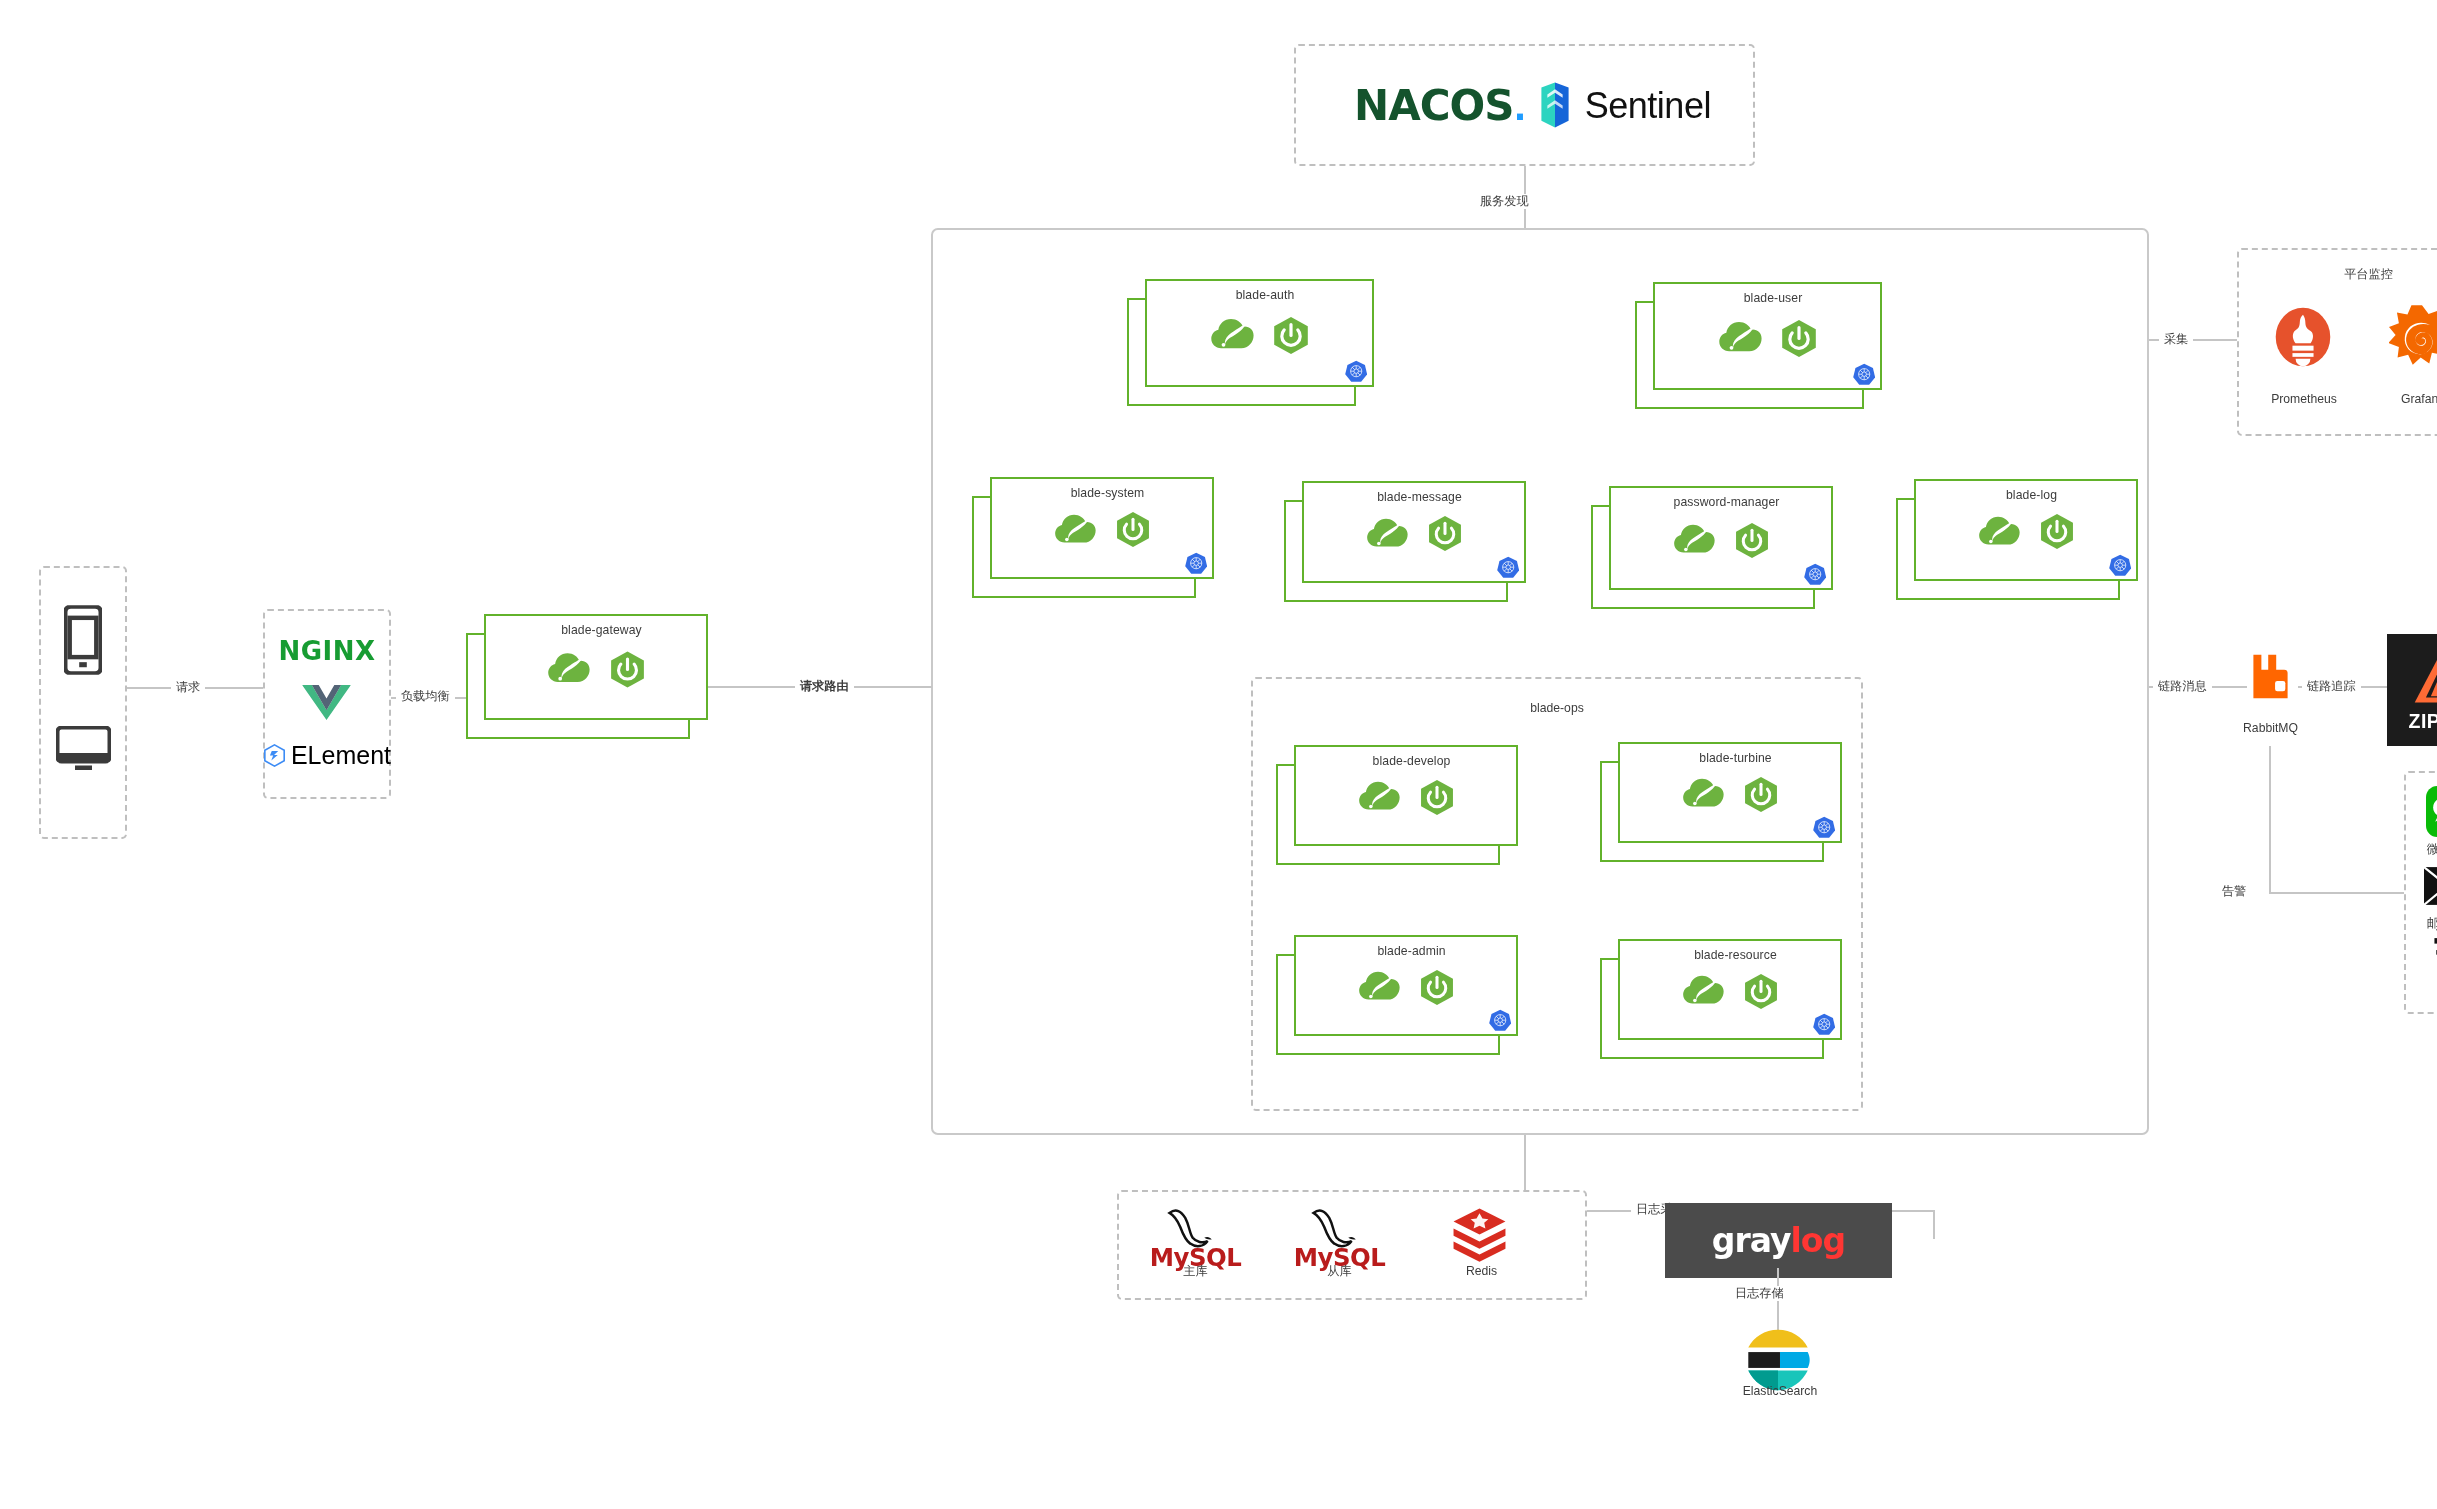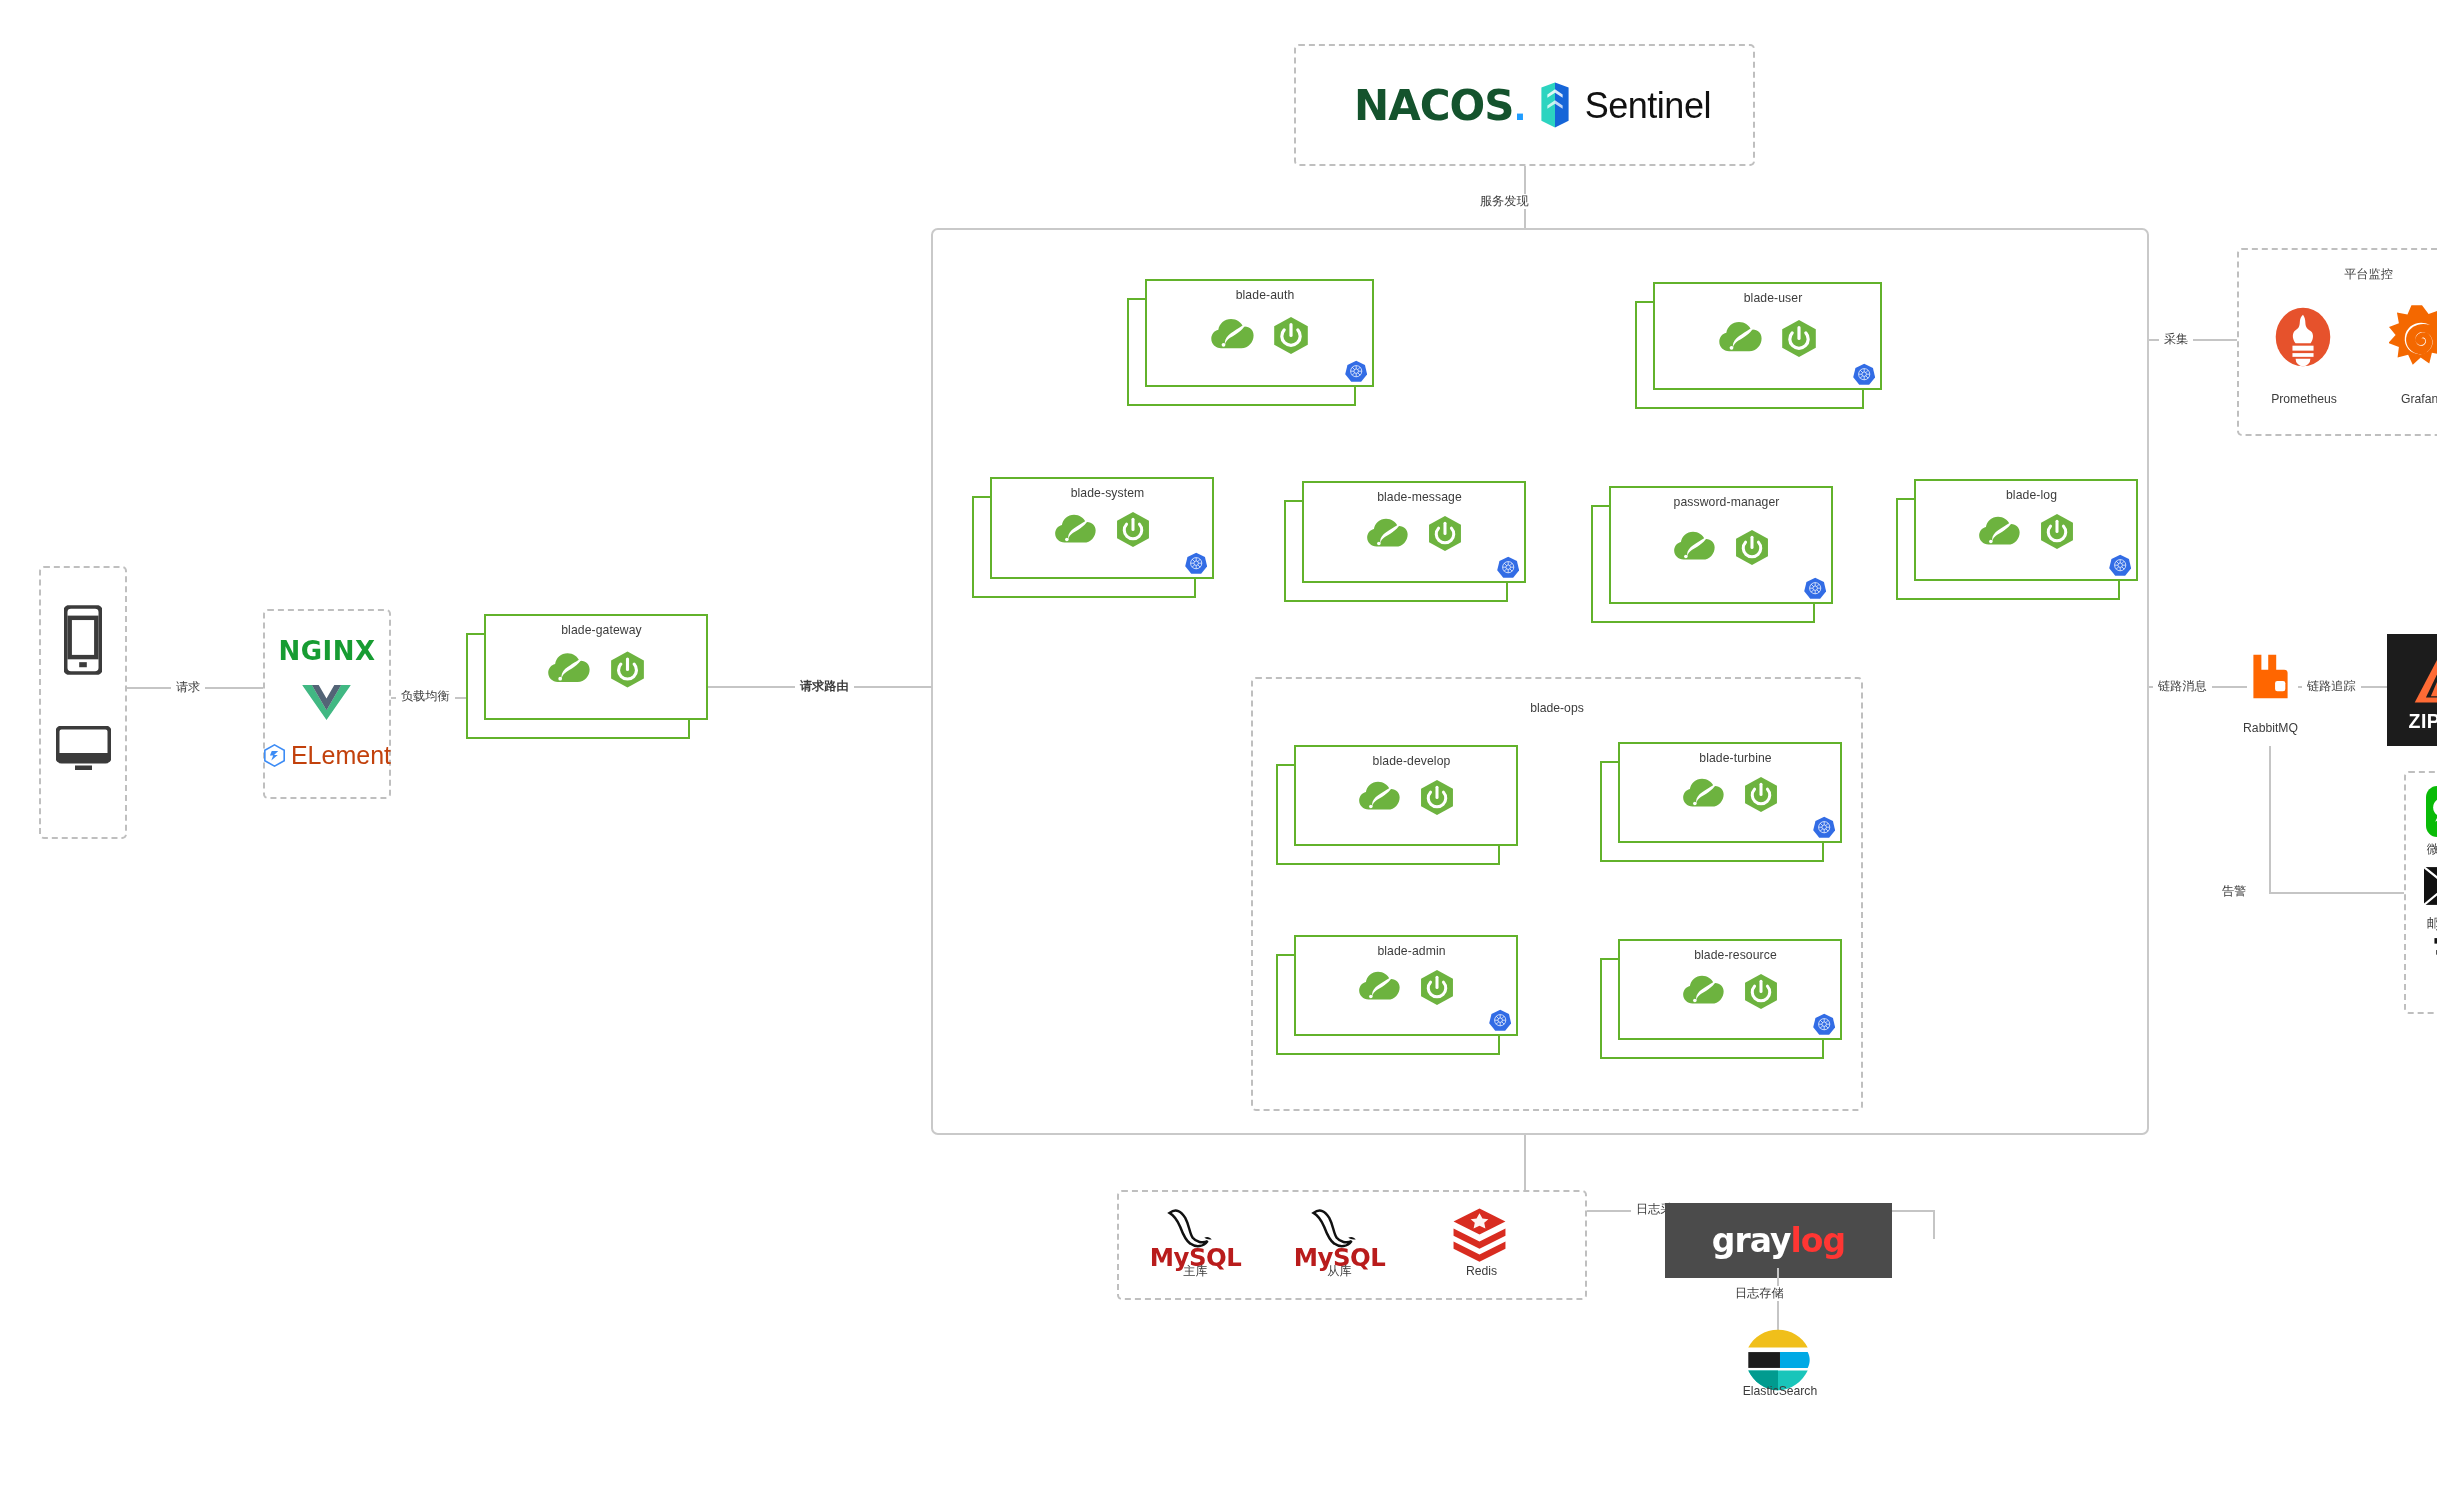--- a/index.html
+++ b/index.html
@@ -127,21 +127,21 @@
     position:absolute;background:#1c1c1c;
     display:flex;flex-direction:column;align-items:center;justify-content:center;
   }
   .zipkin-text{color:#fff;font-size:19.5px;font-weight:bold;letter-spacing:0.5px;font-family:"Liberation Sans",sans-serif;}
   .graylog-box{
     position:absolute;background:#4b4b4b;
     display:flex;align-items:center;justify-content:center;
   }
   .graylog-text{font-size:33px;font-weight:bold;letter-spacing:-1px;font-family:"DejaVu Sans",sans-serif;}
   .nginx-text{color:#179c32;font-size:26px;font-weight:bold;letter-spacing:0.5px;font-family:"DejaVu Sans",sans-serif;}
-  .element-text{color:#c2410c;font-size:25px;font-family:"Liberation Sans",sans-serif;}
+  .element-text{color:#000000;font-size:25px;font-family:"Liberation Sans",sans-serif;}
   .mysql-text{font-size:24.4px;font-weight:bold;font-family:"DejaVu Sans",sans-serif;color:#b91c1c;letter-spacing:-0.5px;}
 </style>
 </head>
 <body>
 
 <div id="canvas">
 
   <svg width="0" height="0" style="position:absolute">
     <defs>
 
@@ -367,21 +367,21 @@
         <svg width="38" height="38" viewBox="0 0 100 100">
             <use href="#i-springboot"></use>
           </svg>
       </div>
       <svg class="k8s" viewBox="0 0 100 100">
           <use href="#i-k8s"></use>
         </svg>
     </div>
   </div>
 
-  <div class="svc" style="left:1609px;top:486px;width:224px;height:118px;">
+  <div class="svc" style="left:1609px;top:486px;width:224px;height:104px;">
     <div class="back"></div>
     <div class="front">
       <div class="ttl">password-manager</div>
       <div class="icons">
         <svg width="45" height="45" viewBox="0 0 100 100">
             <use href="#i-springcloud"></use>
           </svg>
         <svg width="38" height="38" viewBox="0 0 100 100">
             <use href="#i-springboot"></use>
           </svg>

